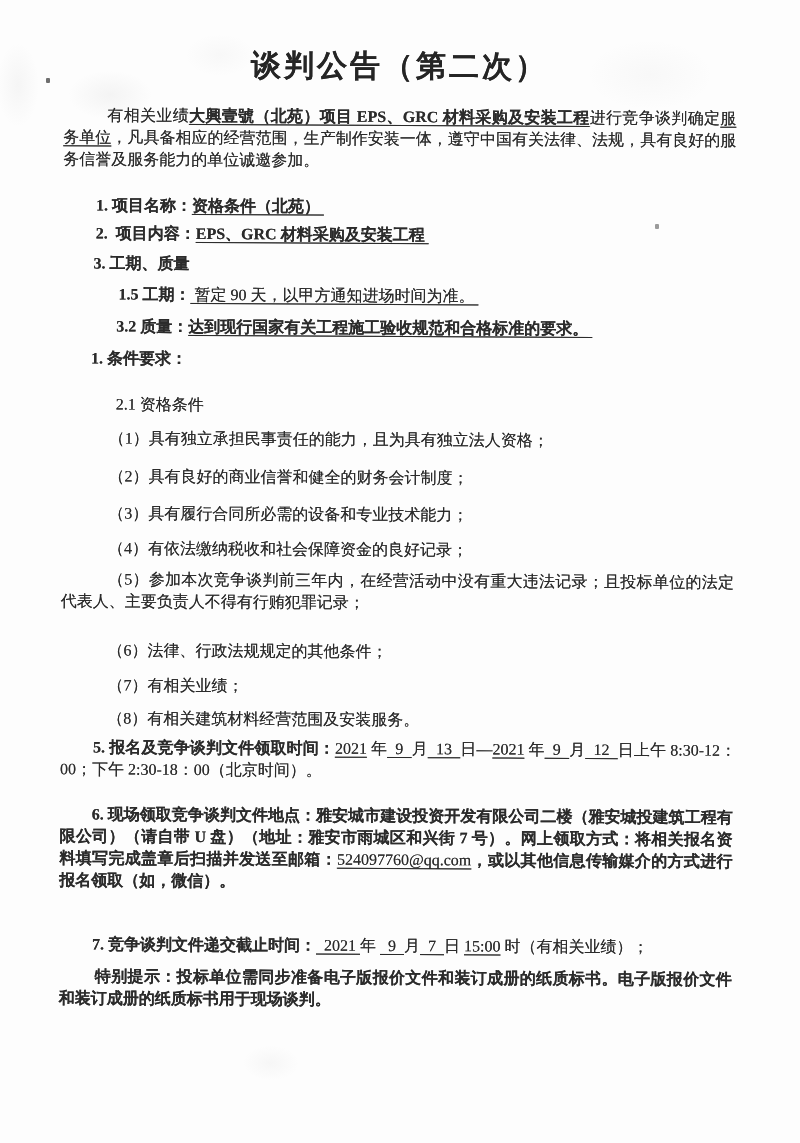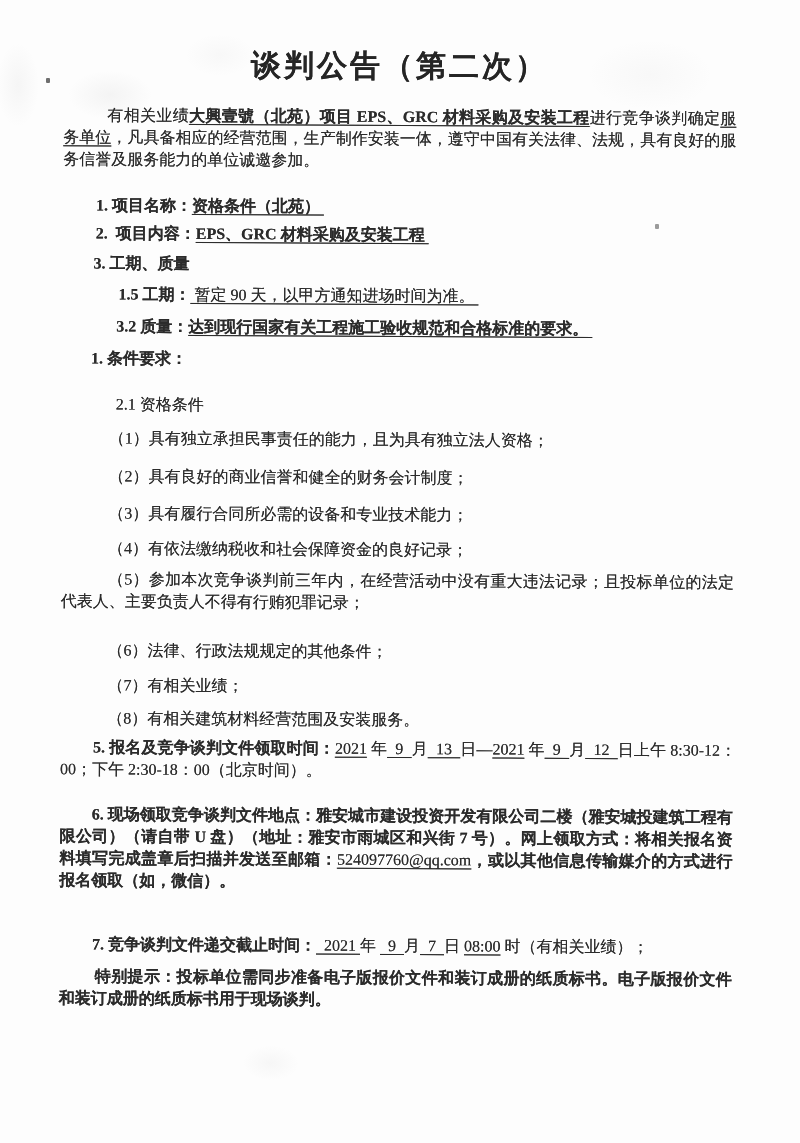--- a/index.html
+++ b/index.html
@@ -94,19 +94,19 @@
     <p class="p-cond1"><span>（1）具有独立承担民事责任的能力，且为具有独立法人资格；</span></p>
     <p class="p-cond2"><span>（2）具有良好的商业信誉和健全的财务会计制度；</span></p>
     <p class="p-cond3"><span>（3）具有履行合同所必需的设备和专业技术能力；</span></p>
     <p class="p-cond4"><span>（4）有依法缴纳税收和社会保障资金的良好记录；</span></p>
     <p class="p-cond5"><span>（5）参加本次竞争谈判前三年内，在经营活动中没有重大违法记录；且投标单位的法定代表人、主要负责人不得有行贿犯罪记录；</span></p>
     <p class="p-cond6"><span>（6）法律、行政法规规定的其他条件；</span></p>
     <p class="p-cond7"><span>（7）有相关业绩；</span></p>
     <p class="p-cond8"><span>（8）有相关建筑材料经营范围及安装服务。</span></p>
     <p class="p-item5"><span class="b">5. 报名及竞争谈判文件领取时间：</span><span class="u">2021</span><span> 年</span><span class="u">  9  </span><span>月</span><span class="u">  13  </span><span>日—</span><span class="u">2021</span><span> 年</span><span class="u">  9  </span><span>月</span><span class="u">  12  </span><span>日上午 8:30-12：00；下午 2:30-18：00（北京时间）。</span></p>
     <p class="p-item6"><span class="b">6. 现场领取竞争谈判文件地点：</span><span class="b">雅安城市建设投资开发有限公司二楼（雅安城投建筑工程有限公司）（请自带 U 盘）（地址：雅安市雨城区和兴街 7 号）。网上领取方式：将相关报名资料填写完成盖章后扫描并发送至邮箱：</span><span class="u">524097760@qq.com</span><span class="b">，或以其他信息传输媒介的方式进行报名领取（如，微信）。</span></p>
-    <p class="p-item7"><span class="b">7. 竞争谈判文件递交截止时间：</span><span class="u">  2021 </span><span>年 </span><span class="u">  9  </span><span>月</span><span class="u">  7  </span><span>日 </span><span class="u">08:00</span><span> 时（有相关业绩）；</span></p>
+    <p class="p-item7"><span class="b">7. 竞争谈判文件递交截止时间：</span><span class="u">  2021 </span><span>年 </span><span class="u">  9  </span><span>月</span><span class="u">  7  </span><span>日 </span><span class="u">15:00</span><span> 时（有相关业绩）；</span></p>
     <p class="p-notice"><span class="b">特别提示：投标单位需同步准备电子版报价文件和装订成册的纸质标书。电子版报价文件和装订成册的纸质标书用于现场谈判。</span></p>
   </div>
 
   <div class="speck speck-a"></div>
   <div class="speck speck-b"></div>
 </div>
 
 </body></html>

